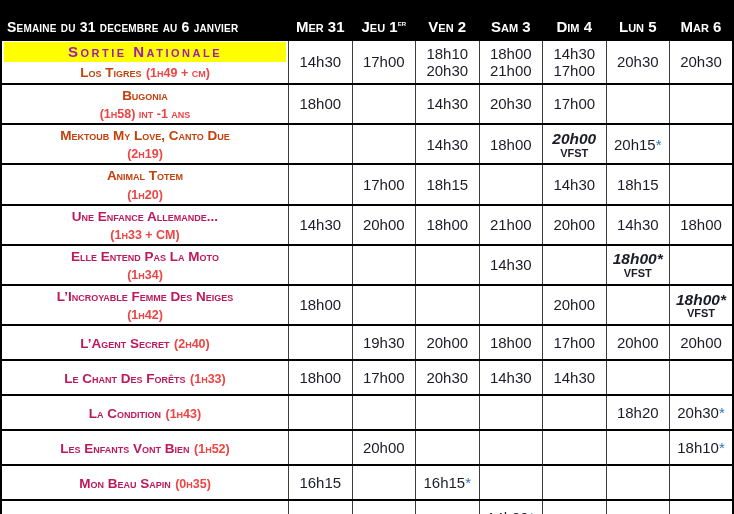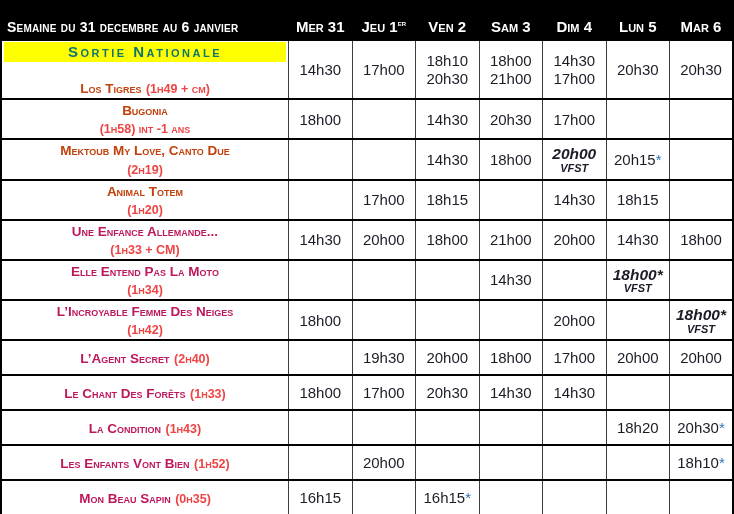--- a/index.html
+++ b/index.html
@@ -10,26 +10,26 @@
         overflow:hidden;}
   thead th{background:#000;color:#fff;border-color:#000;font-variant:small-caps;
         font-weight:bold;font-size:15px;padding:16px 0 4px;}
   th.week{width:281px;text-align:left;padding-left:5px;font-size:14px;letter-spacing:.2px;white-space:nowrap;}
   th.day{text-align:center;}
   sup{font-size:.55em;}
   .title-cell{text-align:center;vertical-align:middle;padding:1px 2px;background:#fff;}
   .film-title{font-weight:bold;font-variant:small-caps;font-size:13.5px;color:#be185d;line-height:1.2;}
   .film-title.blue{color:#c2410c;}
   .film-meta{font-weight:bold;font-variant:small-caps;font-size:12.5px;color:#ef4444;line-height:1.15;}
-  .banner{background:#ffff00;color:#0f766e;font-weight:bold;font-variant:small-caps;
-        font-size:15px;letter-spacing:2.5px;padding:1px 12px 2px;margin-bottom:17px;}
+  .banner{background:#ffff00;color:#a21caf;font-weight:bold;font-variant:small-caps;
+        font-size:15px;letter-spacing:2.5px;padding:1px 12px 2px;margin-bottom:1px;}
   .time-cell{text-align:center;vertical-align:middle;font-size:15px;color:#1c1c28;
         line-height:1.15;padding:1px 0;background:#fff;}
   .time-cell.vfst div:first-child{font-weight:bold;font-style:italic;font-size:15.5px;}
-  .time-cell.vfst div.sub{font-weight:bold;font-style:italic;font-size:11px;line-height:1;}
+  .time-cell.vfst div.sub{font-weight:bold;font-size:11px;line-height:1;}
   .star{color:#2e74b5;}
   .time-cell.vfst .star{color:#1c1c28;}
   tr.banner-row td{height:40px;}
   tr.two-line td{height:36px;}
   tr.one-line td{height:31px;}
 </style>
 </head>
 <body>
 
 <table>

